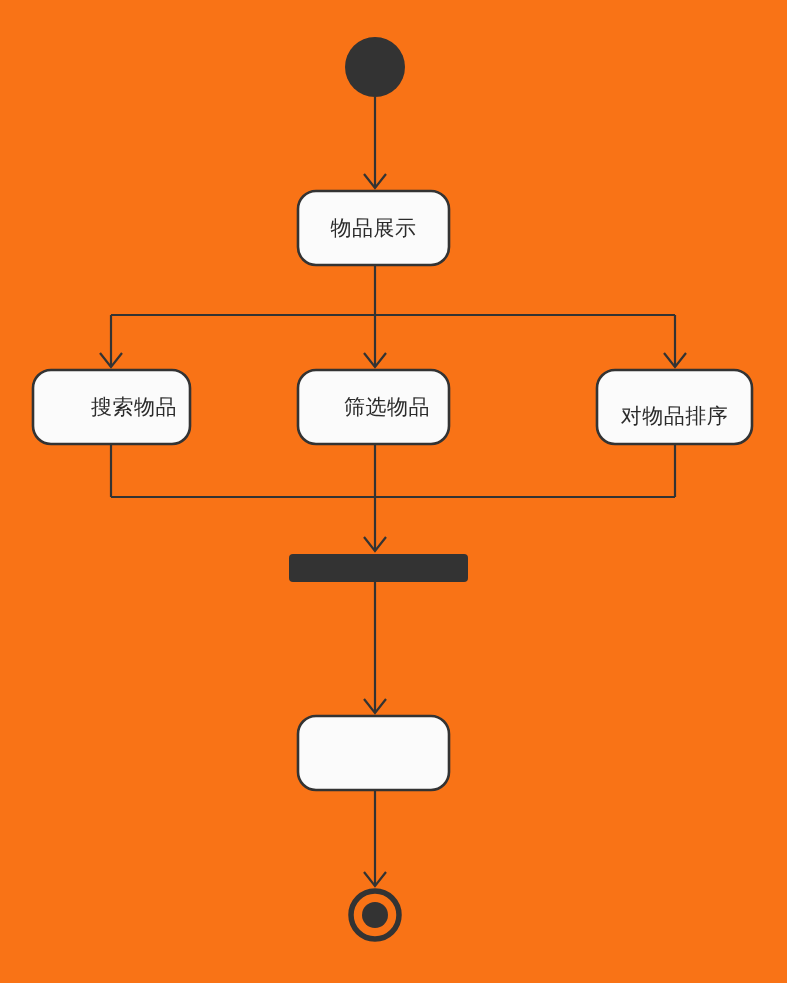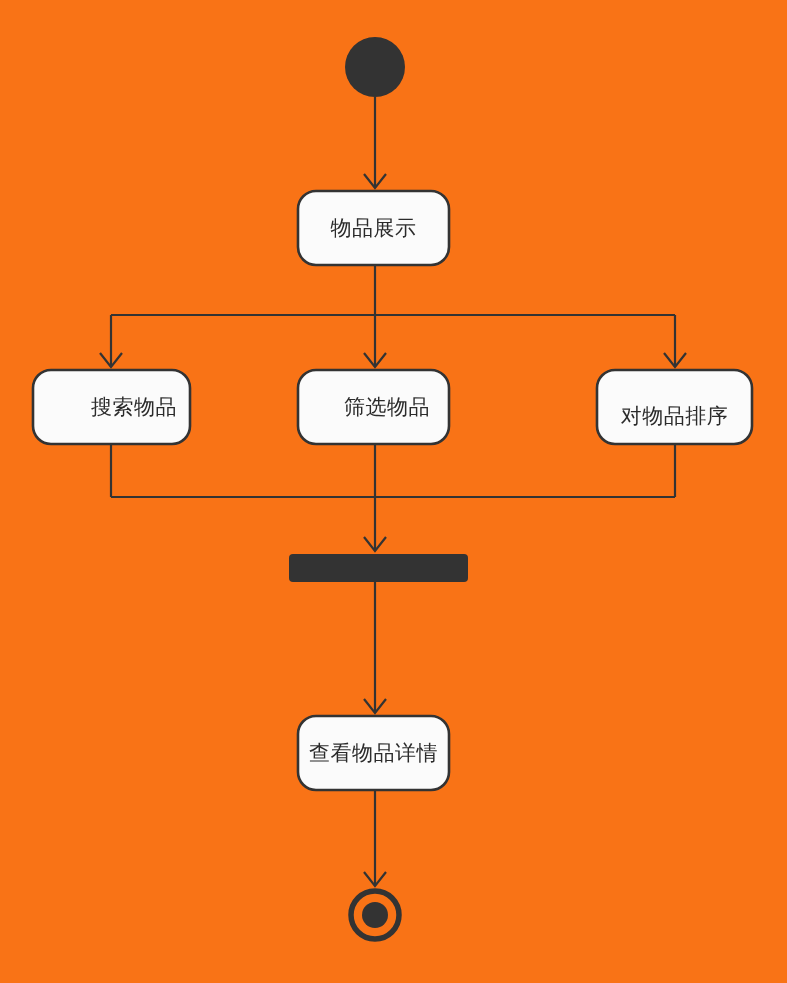--- a/index.html
+++ b/index.html
@@ -121,15 +121,14 @@
   </svg>
 
   <div class="node-label" style="left:298px; top:191px; width:151px; height:74px;">物品展示</div>
 
   <div class="node-label" style="left:33px; top:370px; width:188px; height:74px;margin-left:7px;">搜索物品</div>
 
   <div class="node-label" style="left:298px; top:370px; width:178px; height:74px;">筛选物品</div>
 
   <div class="node-label" style="left:597px; top:379px; width:155px; height:74px;">对物品排序</div>
 
-  <div class="node-label" style="left:290px; top:716px; width:167px; height:74px;">查看物品详情</div>
 
 </div>
 
 </body></html>

